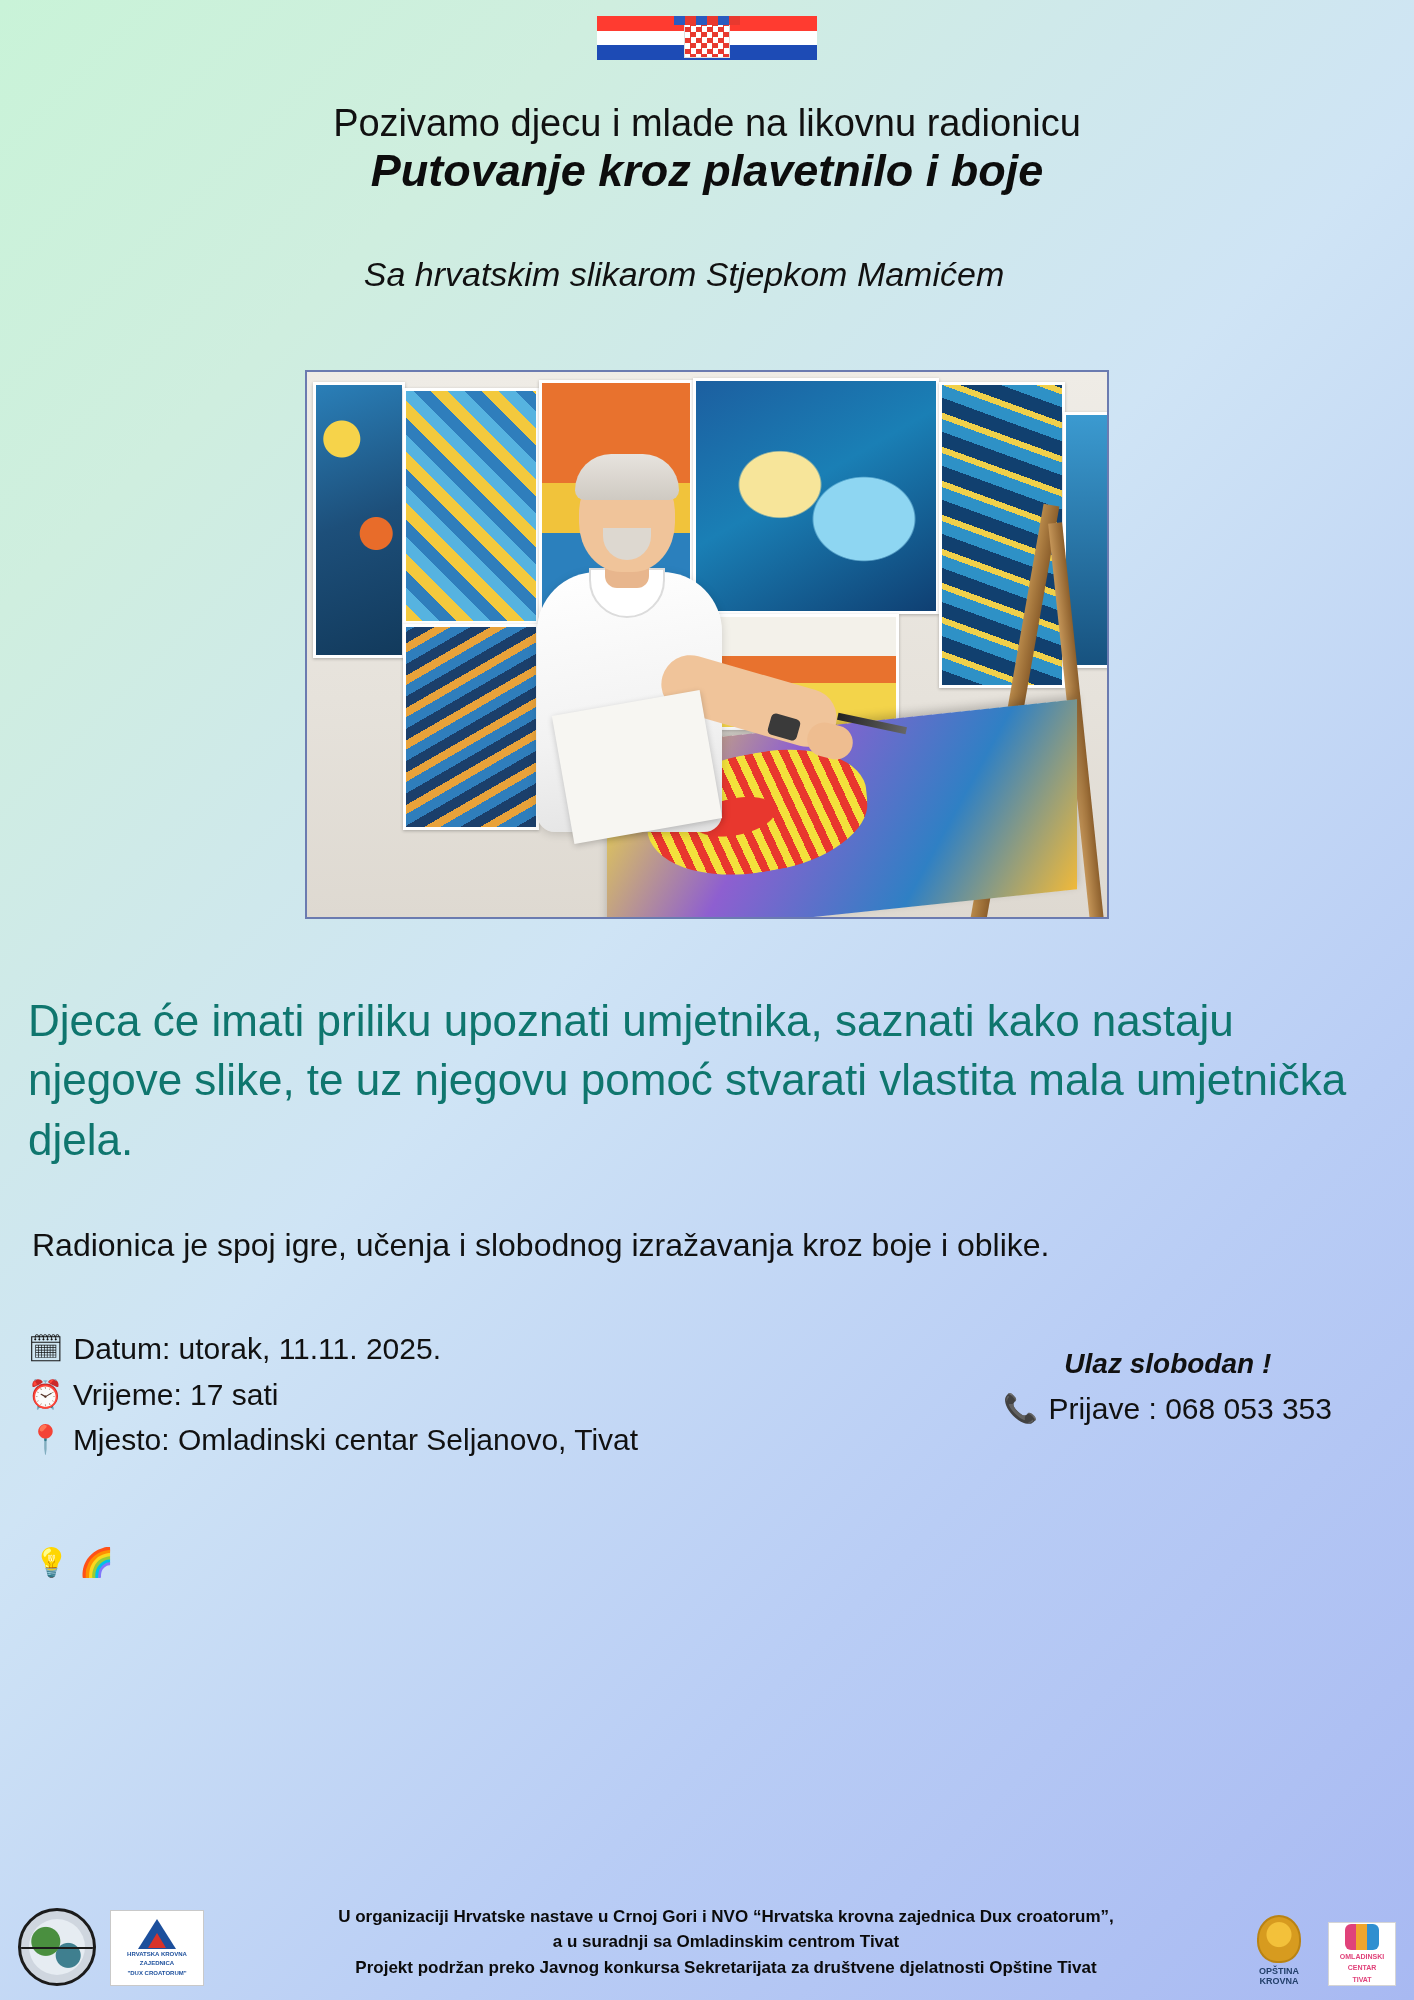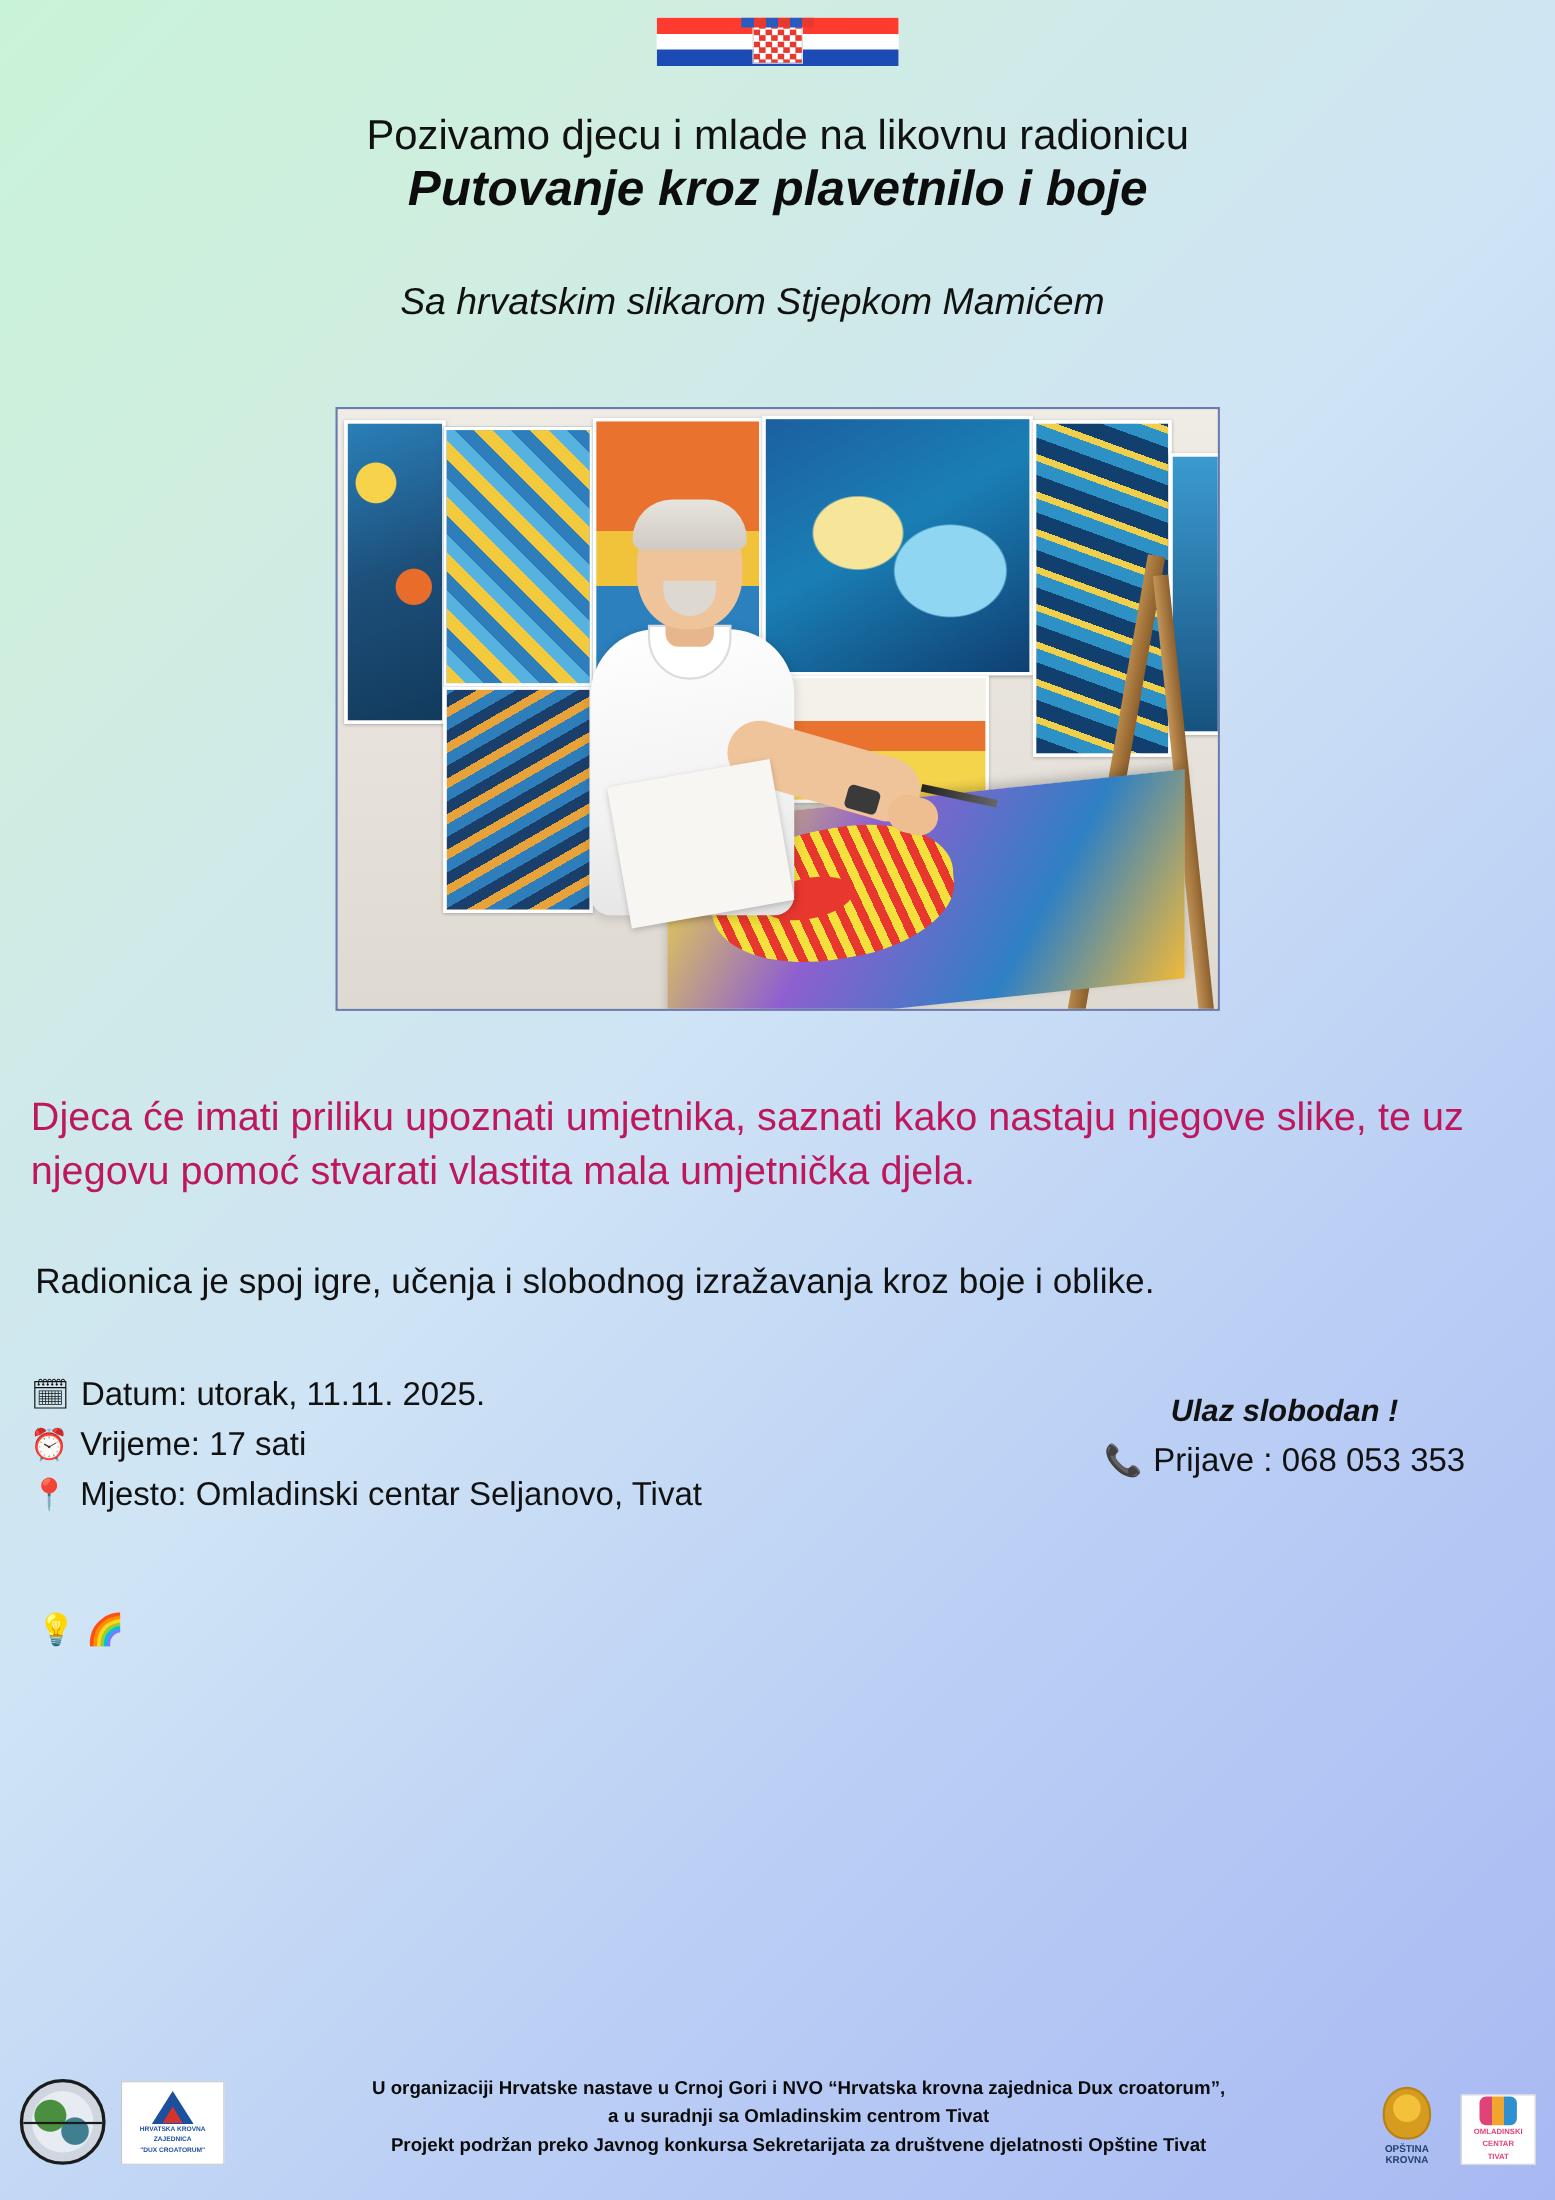--- a/index.html
+++ b/index.html
@@ -270,22 +270,22 @@
   }
   .brush {
     position: absolute;
     left: 530px; top: 348px; width: 70px; height: 7px;
     background: linear-gradient(90deg, #222, #666);
     transform: rotate(12deg);
   }
 
   
   .para-main {
-    font-size: 36px;
-    color: #be185d;
+    font-size: 44px;
+    color: #0f766e;
     line-height: 1.35;
     margin: 72px 34px 0 28px;
   }
   .para-second {
     font-size: 32px;
     color: #111;
     margin: 58px 34px 0 32px;
   }
 
   
@@ -337,21 +337,21 @@
     color: #111;
     margin: 86px 0 0 34px;
     display: flex;
     align-items: center;
     gap: 10px;
   }
 
   
   .footer {
     position: absolute;
-    left: 0; right: 0; bottom: 32px;
+    left: 0; right: 0; bottom: 14px;
     display: flex;
     align-items: flex-end;
     justify-content: space-between;
     padding: 0 18px;
   }
   .footer-logos-left {
     display: flex;
     align-items: flex-end;
     gap: 14px;
   }

